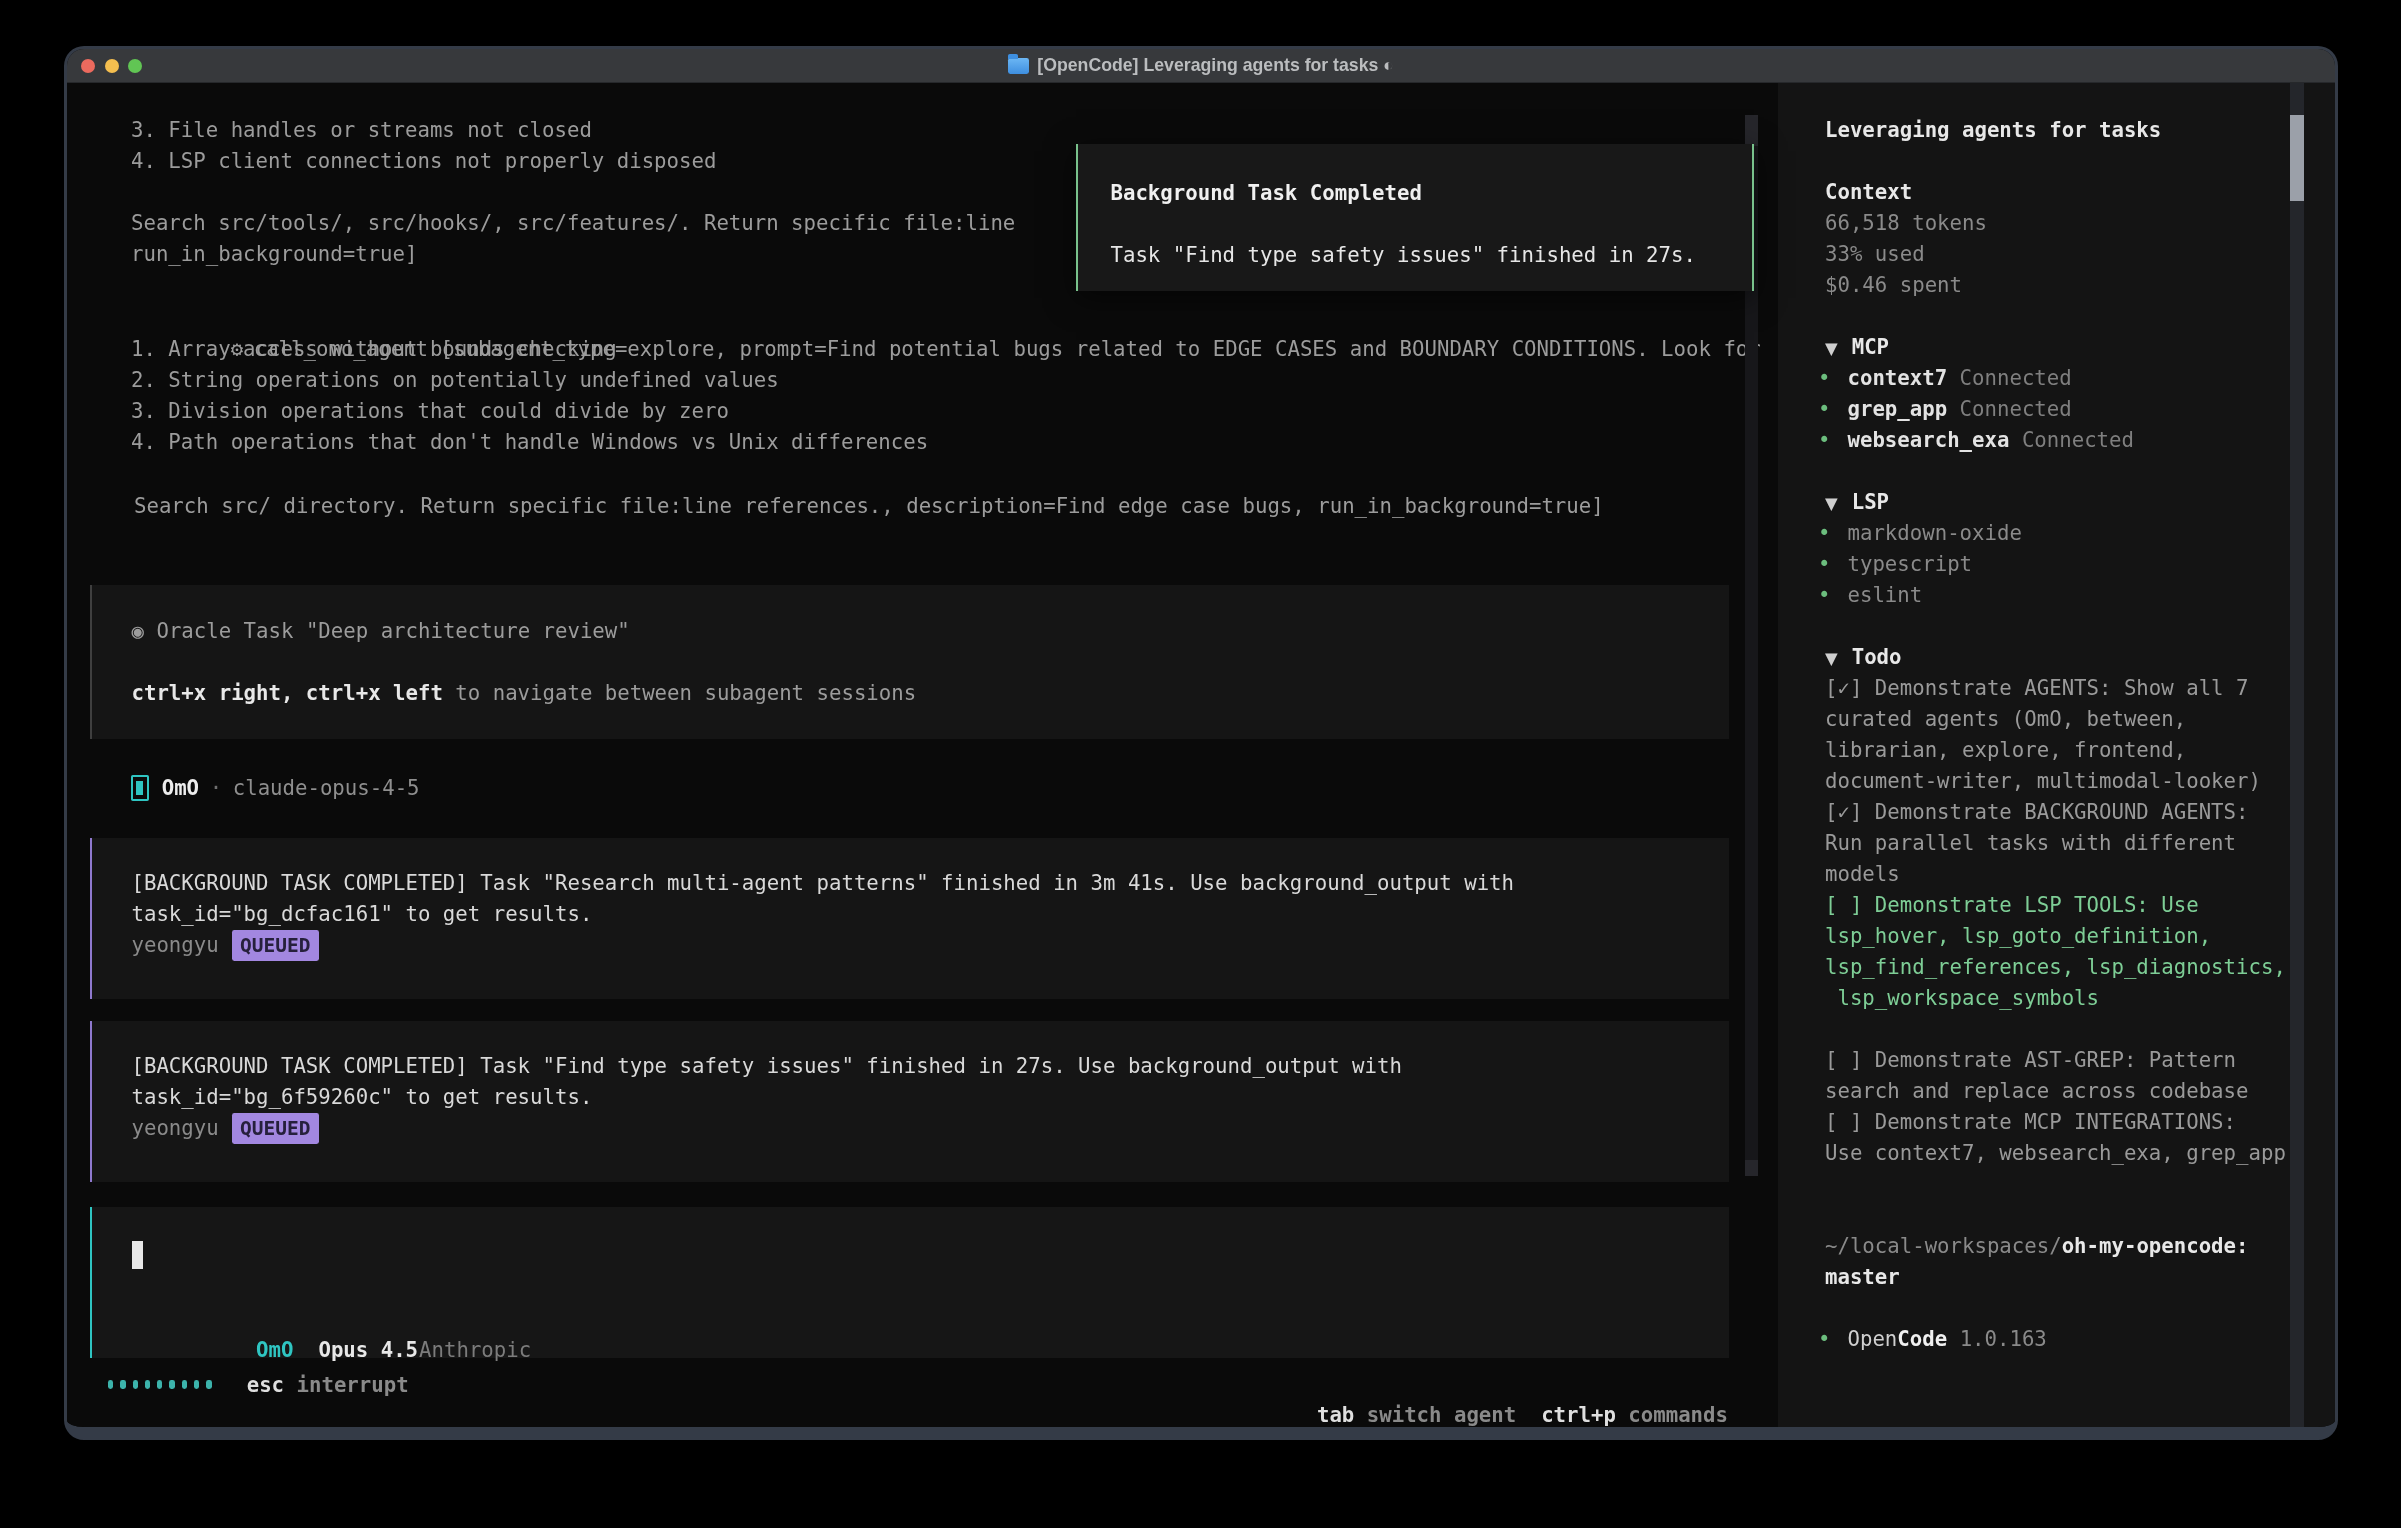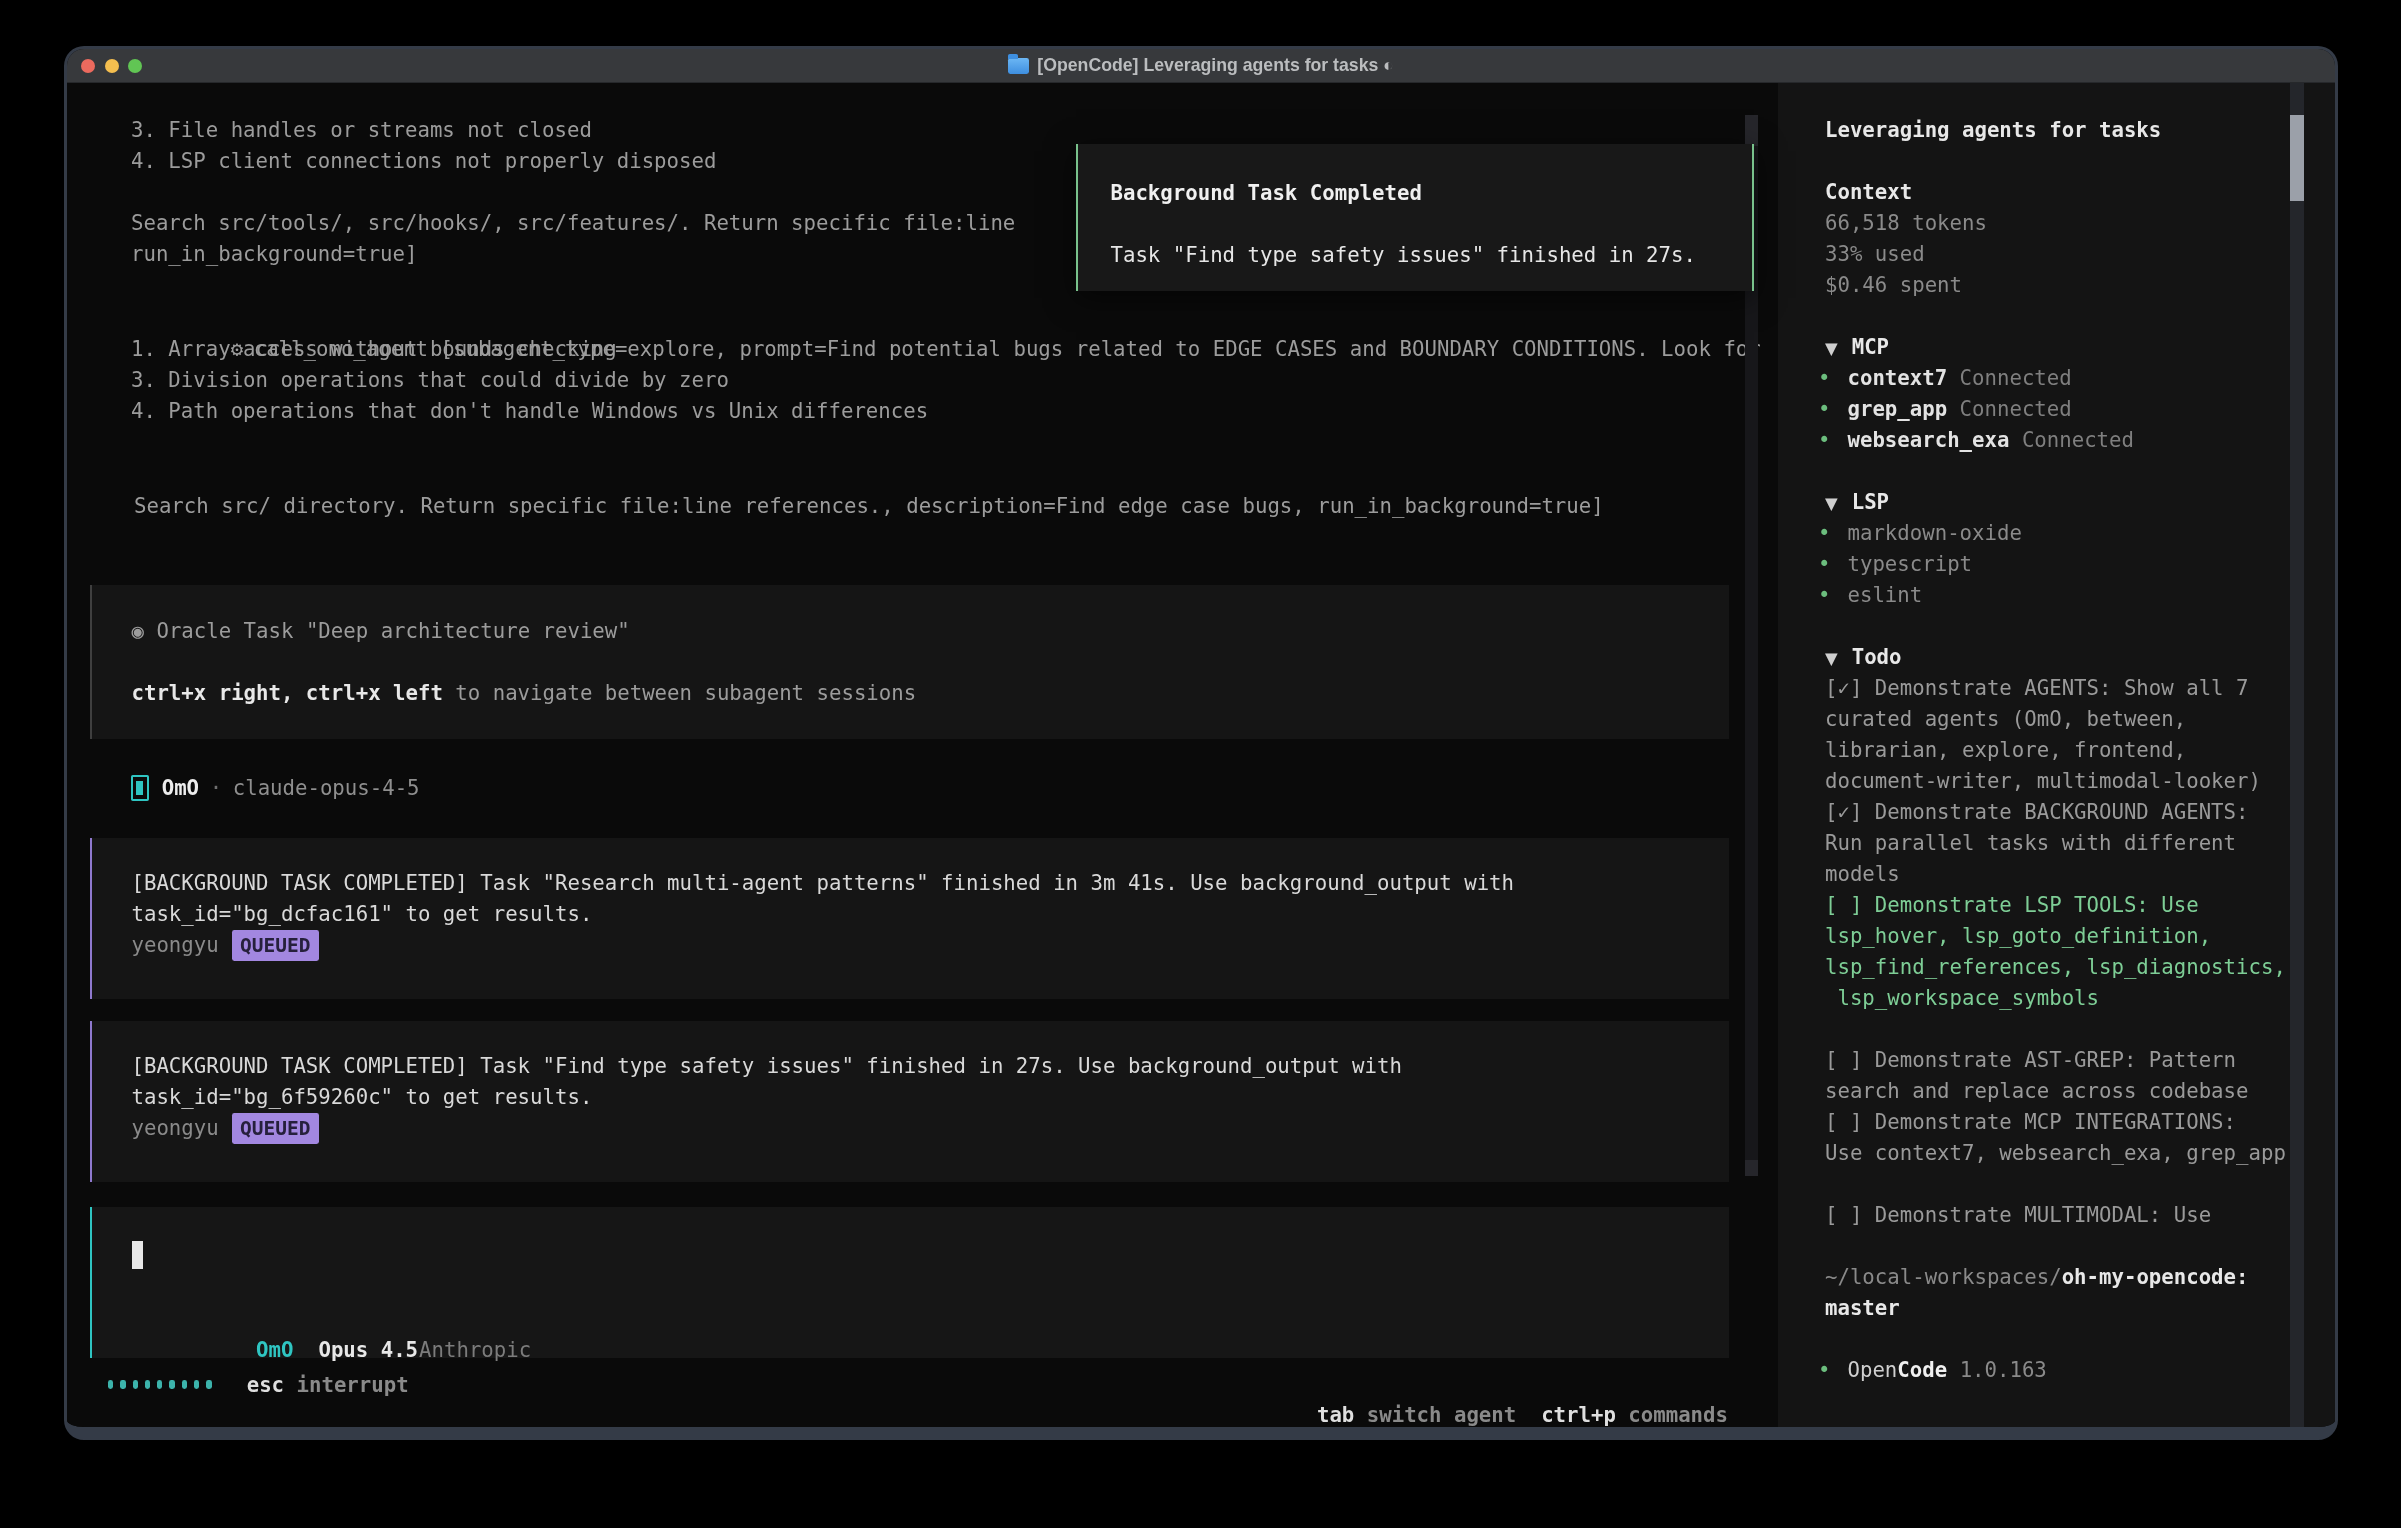--- a/index.html
+++ b/index.html
@@ -140,20 +140,21 @@
         <div class="line">Search src/tools/, src/hooks/, src/features/. Return specific file:line</div>
         <div class="line">run_in_background=true]</div>
       </div>
 
       <div class="gearline line">
         <span class="gear">⚙</span><span>call_omo_agent [subagent_type=explore, prompt=Find potential bugs related to EDGE CASES and BOUNDARY CONDITIONS. Look for</span>
       </div>
 
       <div class="stack s2">
         <div class="line">1. Array access without bounds checking</div>
+        <div class="line">2. String operations on potentially undefined values</div>
         <div class="line">3. Division operations that could divide by zero</div>
         <div class="line">4. Path operations that don't handle Windows vs Unix differences</div>
       </div>
 
       <div class="searchline line">Search src/ directory. Return specific file:line references., description=Find edge case bugs, run_in_background=true]</div>
 
       <div class="oracle-box">
         <div class="line"><span>◉</span><span> </span><span>Oracle Task "Deep architecture review"</span></div>
         <div class="line"></div>
         <div class="line"><span class="key">ctrl+x right, ctrl+x left</span><span> to navigate between subagent sessions</span></div>
@@ -254,21 +255,20 @@
       <div class="sb-row todo-green">lsp_hover, lsp_goto_definition,</div>
       <div class="sb-row todo-green">lsp_find_references, lsp_diagnostics,</div>
       <div class="sb-row todo-green"> lsp_workspace_symbols</div>
       <div class="sb-row"></div>
 
       <div class="sb-row">[ ] Demonstrate AST-GREP: Pattern</div>
       <div class="sb-row">search and replace across codebase</div>
       <div class="sb-row">[ ] Demonstrate MCP INTEGRATIONS:</div>
       <div class="sb-row">Use context7, websearch_exa, grep_app</div>
       <div class="sb-row"></div>
-      <div class="sb-row">[ ] Demonstrate MULTIMODAL: Use</div>
       <div class="sb-row"></div>
 
       <div class="sb-row"><span class="path-prefix">~/local-workspaces/</span><span class="path-repo">oh-my-opencode:</span></div>
       <div class="sb-row path-repo">master</div>
       <div class="sb-row"></div>
       <div class="sb-row"><span class="bullet">•</span><span class="ver-a">Open</span><span class="ver-b">Code</span><span class="ver-num"> </span><span class="ver-num">1.0.163</span></div>
 
       <div class="side-scroll-track">
         <div class="side-scroll-thumb"></div>
       </div>

